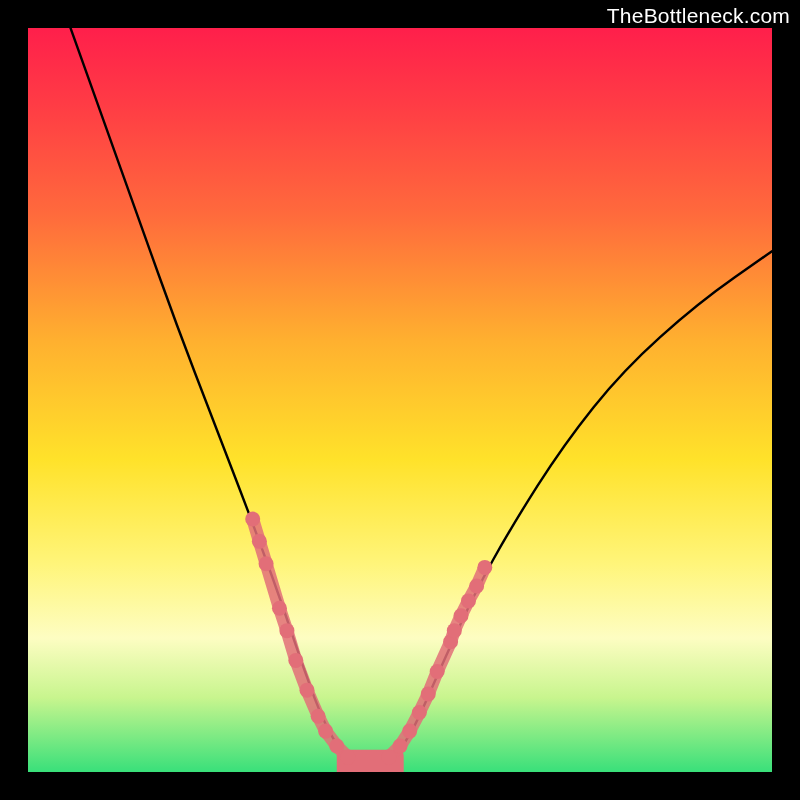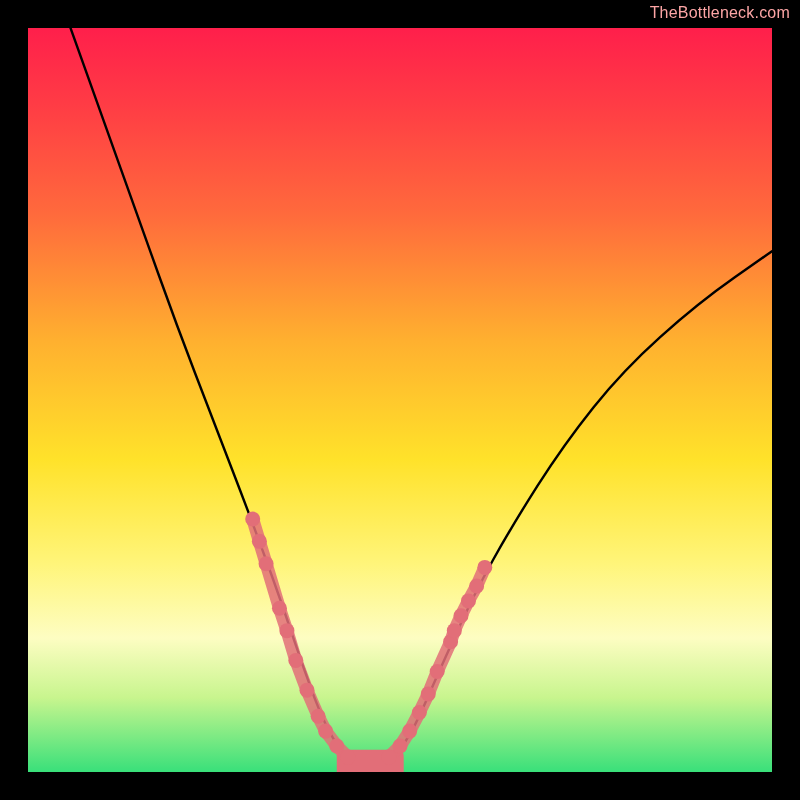--- a/index.html
+++ b/index.html
@@ -27,22 +27,22 @@
       #fff57a 72%,
       #fdfdc2 82%,
       #c8f58e 90%,
       #39e07a 100%
     );
   }
   .watermark {
     position: absolute;
     top: 4px;
     right: 10px;
-    color: #fca5a5;
-    font-size: 16px;
+    color: #ffffff;
+    font-size: 21px;
     font-weight: 500;
     letter-spacing: 0.2px;
     z-index: 5;
   }
   svg {
     position: absolute;
     left: 0;
     top: 0;
   }
 </style>

